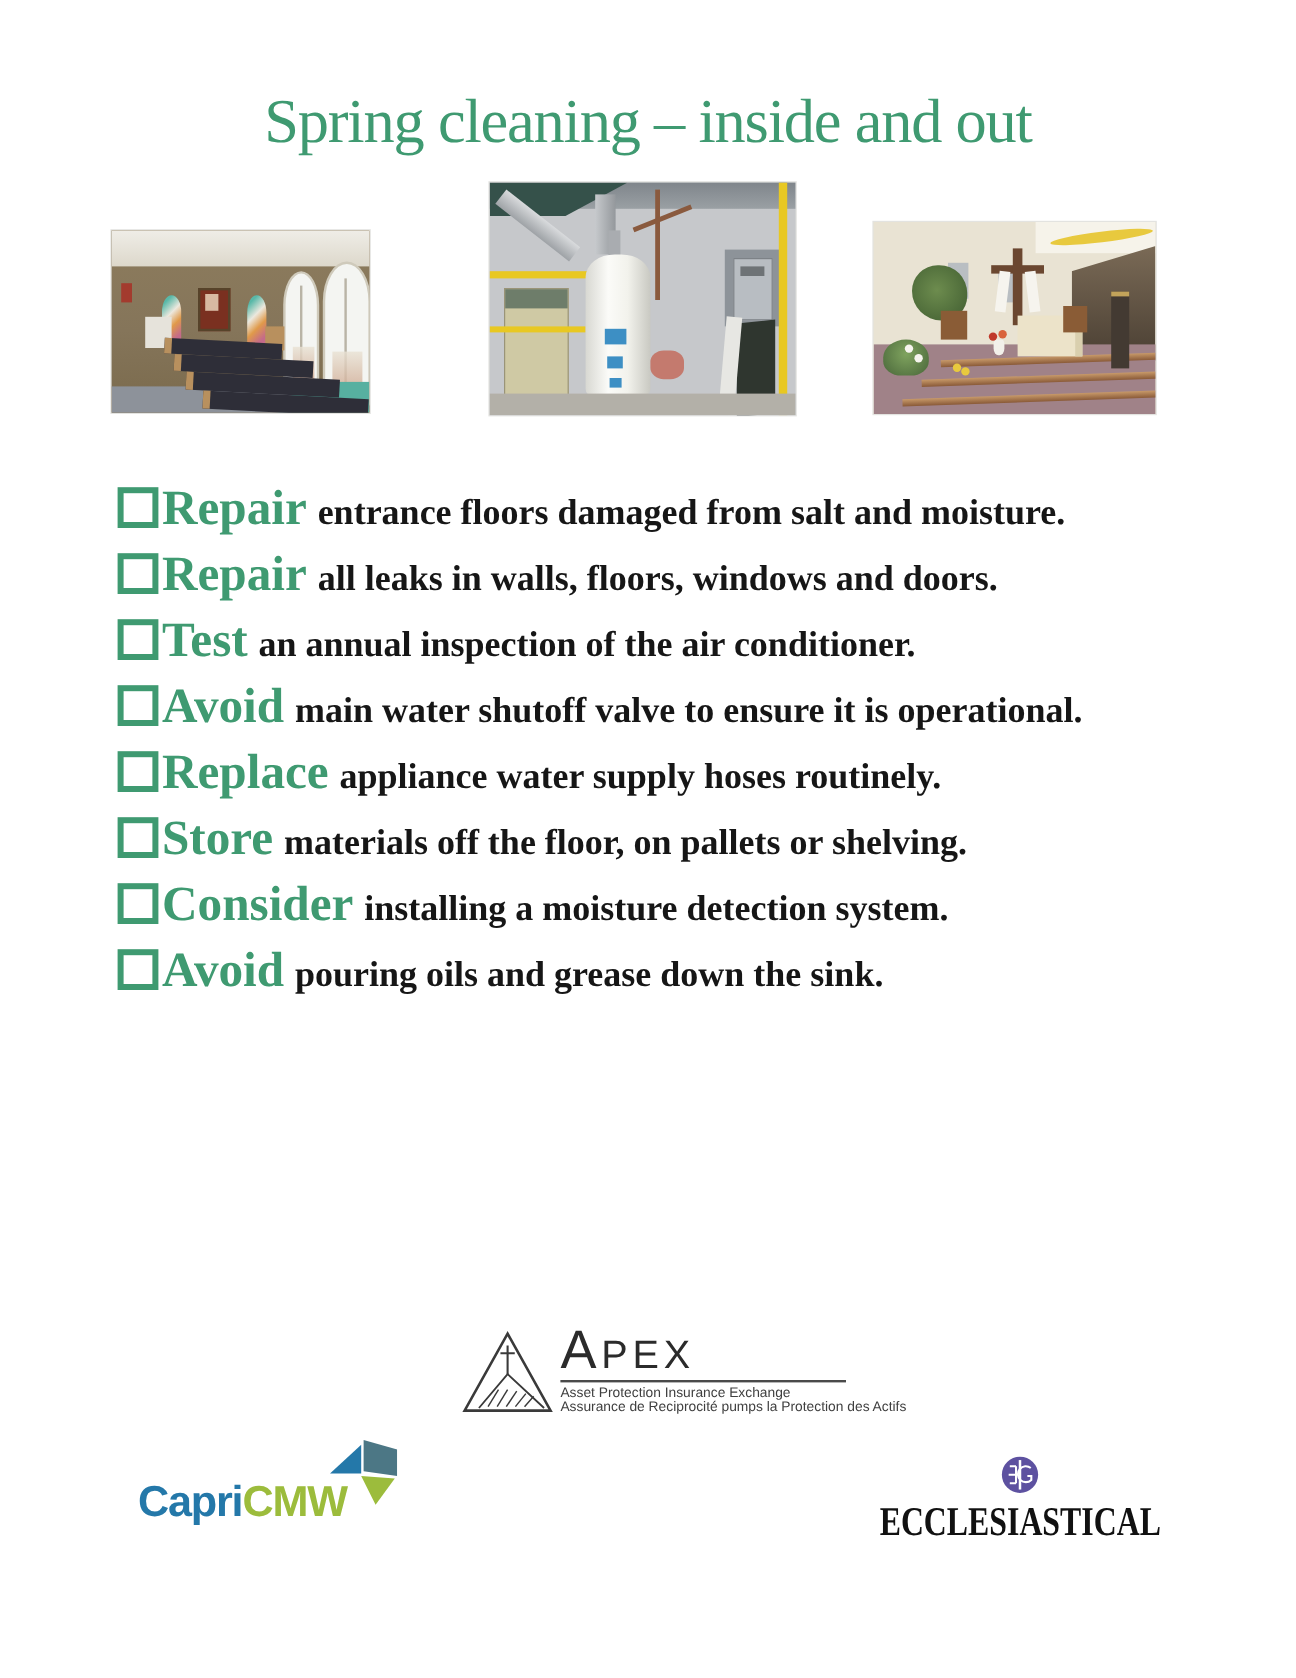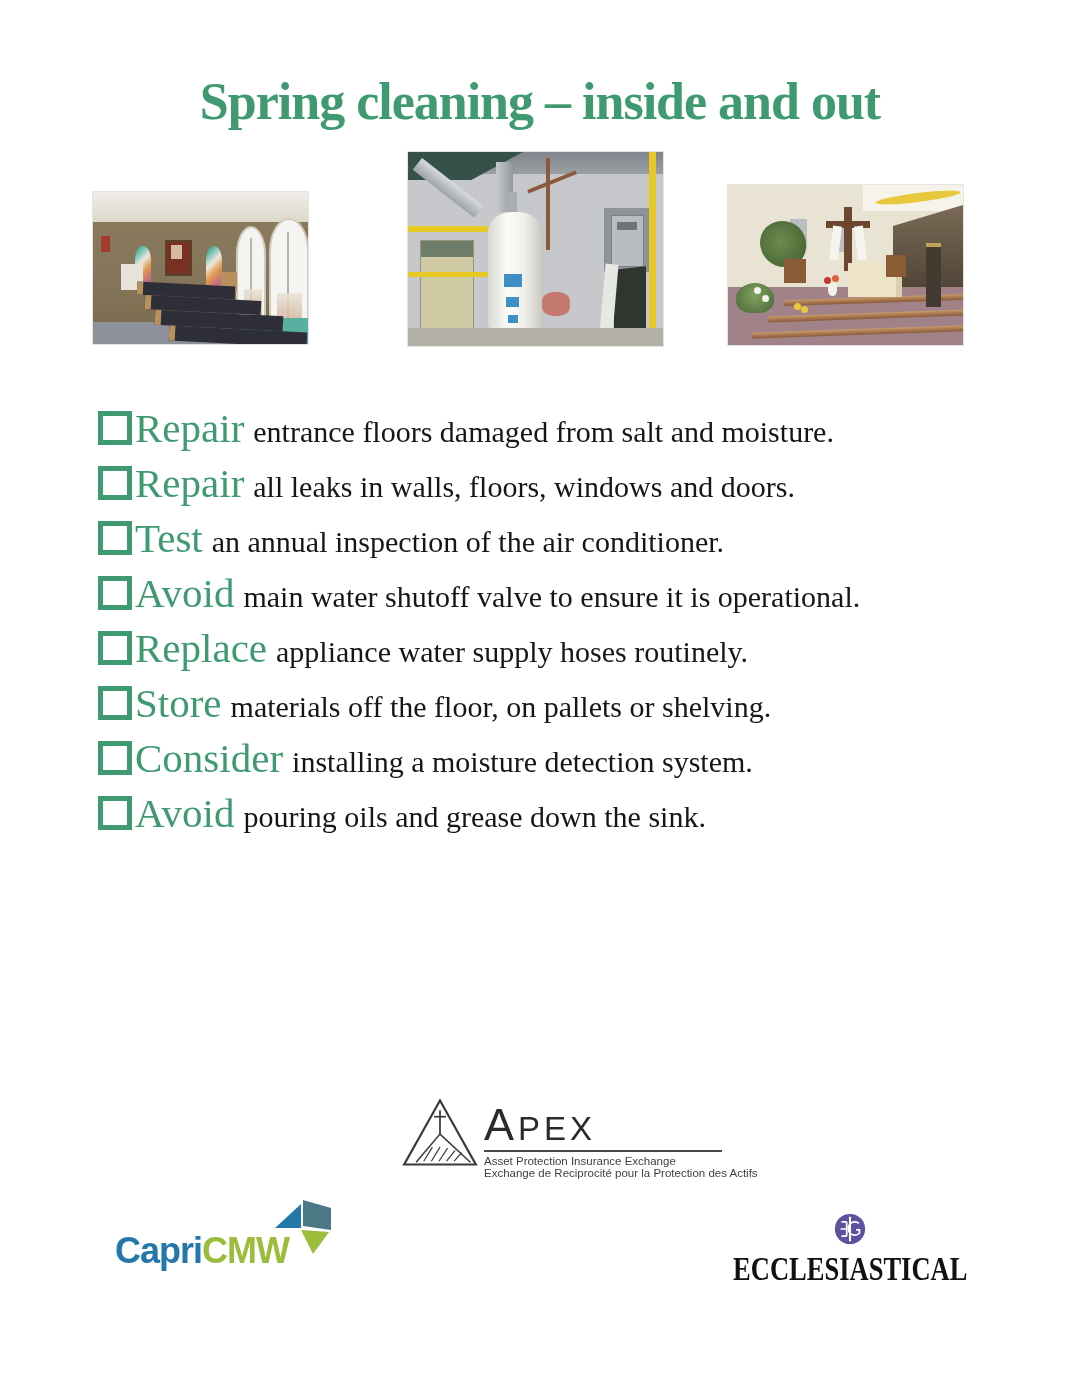--- a/index.html
+++ b/index.html
@@ -1,21 +1,21 @@
 <!DOCTYPE html>
 <html><head>
 <meta charset="utf-8">
 <style>
   html,body{margin:0;padding:0;background:#ffffff;}
   .page{position:relative;width:1080px;height:1398px;background:#ffffff;overflow:hidden;
         font-family:"Liberation Serif",serif;}
 
   
   .title{position:absolute;top:72px;left:0;width:1080px;margin:0;text-align:center;
-         font-size:52px;font-weight:bold;letter-spacing:-1px;color:#3F9A71;}
+         font-size:52px;font-weight:normal;letter-spacing:-1px;color:#3F9A71;}
 
   
   .photo{position:absolute;overflow:hidden;box-shadow:0 0 0 1px #e3e3e0;}
   .photo *{position:absolute;}
 
   .photo-chapel{left:93px;top:192px;width:215px;height:152px;
                 background:linear-gradient(180deg,#8d7c5d 0%,#85755a 55%,#7a6a4c 100%);}
   .ch-ceil{left:0;top:0;width:215px;height:30px;background:linear-gradient(180deg,#efede7,#ddd8cb);}
   .ch-pic{left:8px;top:44px;width:9px;height:16px;background:#a33b2e;}
   .ch-sgw{width:16px;height:40px;border-radius:100% 100% 0 0 / 70% 70% 0 0;
@@ -100,28 +100,28 @@
   .al-fl.r1{left:96px;top:92px;background:#c0392b;}
   .al-fl.r2{left:104px;top:90px;background:#d9633c;}
   .al-fl.y1{left:66px;top:118px;background:#e8c93e;}
   .al-fl.y2{left:73px;top:121px;background:#e8c93e;}
   .al-fl.w1{left:26px;top:102px;background:#f6f4ee;}
   .al-fl.w2{left:34px;top:110px;background:#f6f4ee;}
 
   
   .inside{position:absolute;left:95px;top:342px;margin:0;font-size:46px;font-weight:normal;color:#3F9A71;}
   .checklist{position:absolute;left:98px;top:400px;width:940px;}
-  .item{height:55px;line-height:57px;white-space:nowrap;}
+  .item{height:55px;line-height:47px;white-space:nowrap;font-weight:bold;}
   .cb{display:inline-block;width:24px;height:24px;border:5px solid #3F9A71;vertical-align:baseline;
       transform:translateY(3px);margin-right:3px;}
   .kw{font-size:41px;color:#3F9A71;}
   .tx{font-size:30px;color:#161616;margin-left:9px;}
 
   
-  .apex{position:absolute;left:402px;top:1098px;display:flex;}
+  .apex{position:absolute;left:385px;top:1098px;display:flex;align-items:flex-end;}
   .apex-tri{width:76px;height:70px;}
   .apex-right{margin-left:6px;padding-top:2px;font-family:"Liberation Sans",sans-serif;}
   .apex-name{font-size:33px;letter-spacing:4px;color:#2b2b2b;line-height:1.1;margin:0;}
   .apex-name::first-letter{font-size:45px;}
   .apex-rule{width:238px;border-top:2px solid #4a4a4a;margin:0 0 3px 0;}
   .apex-sub{font-size:11.5px;color:#3f3f3f;line-height:1.05;}
 
   
   .capricmw{position:absolute;left:115px;top:1196px;width:222px;height:78px;
             font-family:"Liberation Sans",sans-serif;}
@@ -274,21 +274,21 @@
       <line x1="20" y1="58" x2="28" y2="45" stroke="#3a3a3a" stroke-width="1.1"></line>
       <line x1="27" y1="58" x2="35" y2="45" stroke="#3a3a3a" stroke-width="1.1"></line>
       <line x1="34" y1="58" x2="42" y2="46" stroke="#3a3a3a" stroke-width="1.1"></line>
       <line x1="41" y1="58" x2="49" y2="48" stroke="#3a3a3a" stroke-width="1.1"></line>
       <line x1="48" y1="58" x2="55" y2="50" stroke="#3a3a3a" stroke-width="1.1"></line>
     </svg>
     <div class="apex-right">
       <div class="apex-name">APEX</div>
       <div class="apex-rule"></div>
       <div class="apex-sub">Asset Protection Insurance Exchange</div>
-      <div class="apex-sub">Exchange de Reciprocité pour la Protection des Actifs</div>
+      <div class="apex-sub">Assurance de Reciprocité pumps la Protection des Actifs</div>
     </div>
   </div>
 
   <div class="capricmw">
     <svg class="capri-arrow" viewBox="0 0 56 60">
       <polygon points="0,32 26,8 26,32" fill="#2478A9"></polygon>
       <polygon points="28,4 56,12 56,34 28,30" fill="#4C7785"></polygon>
       <polygon points="26,34 54,36 38,58" fill="#9CBC3C"></polygon>
     </svg>
     <div class="capri-text">

